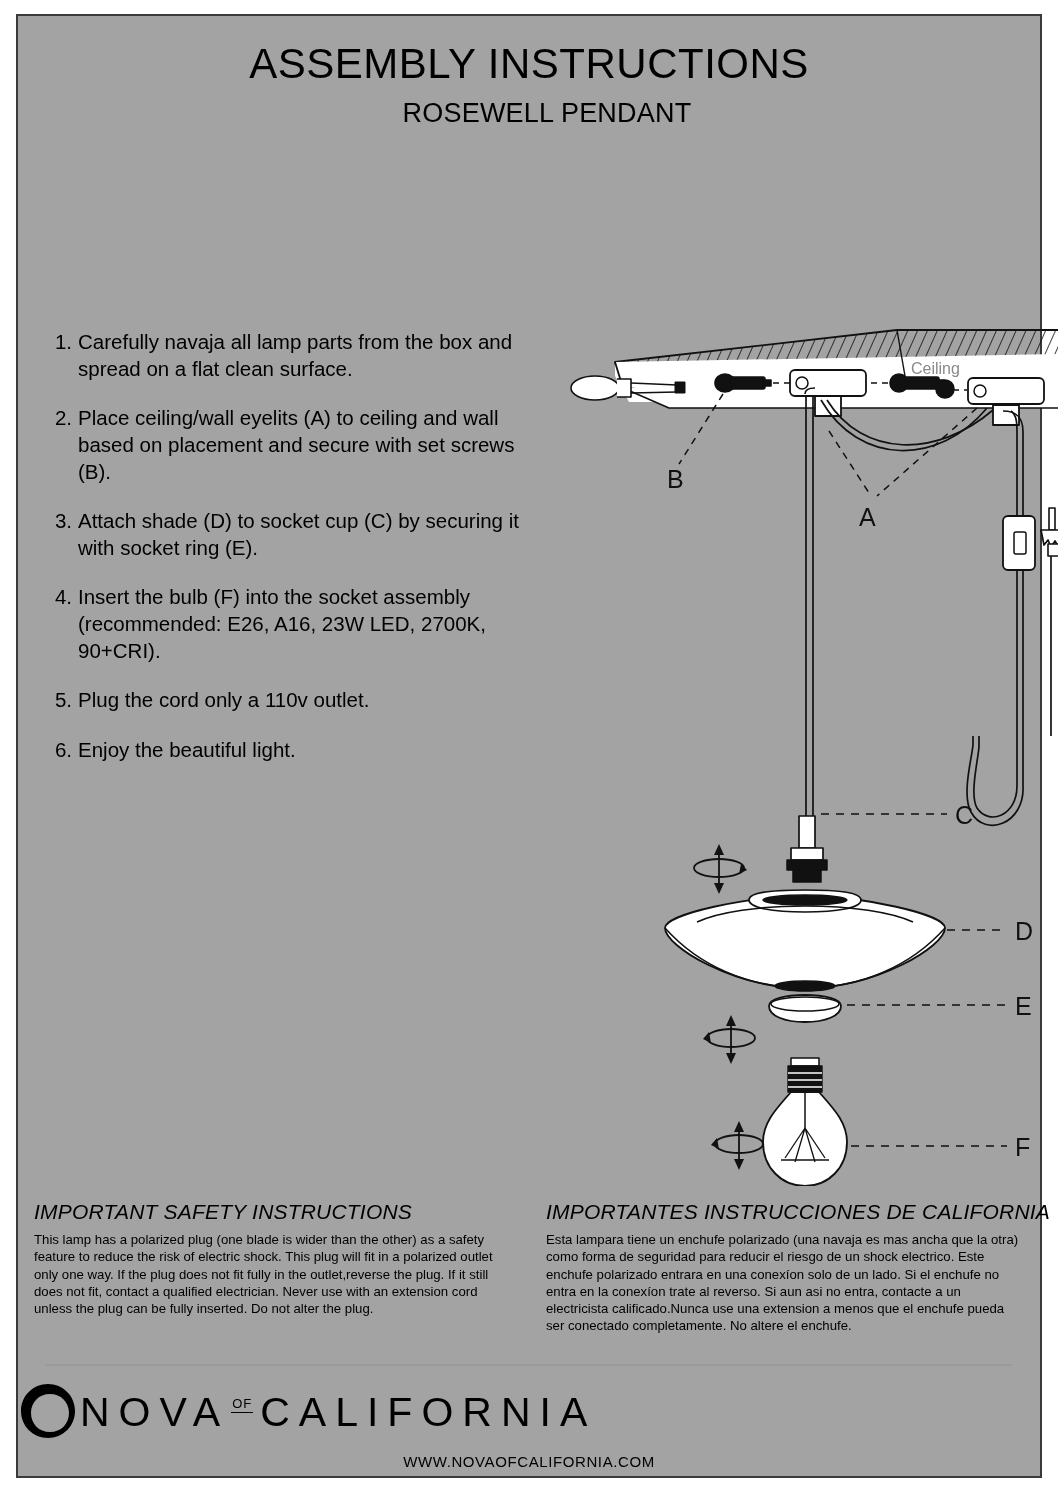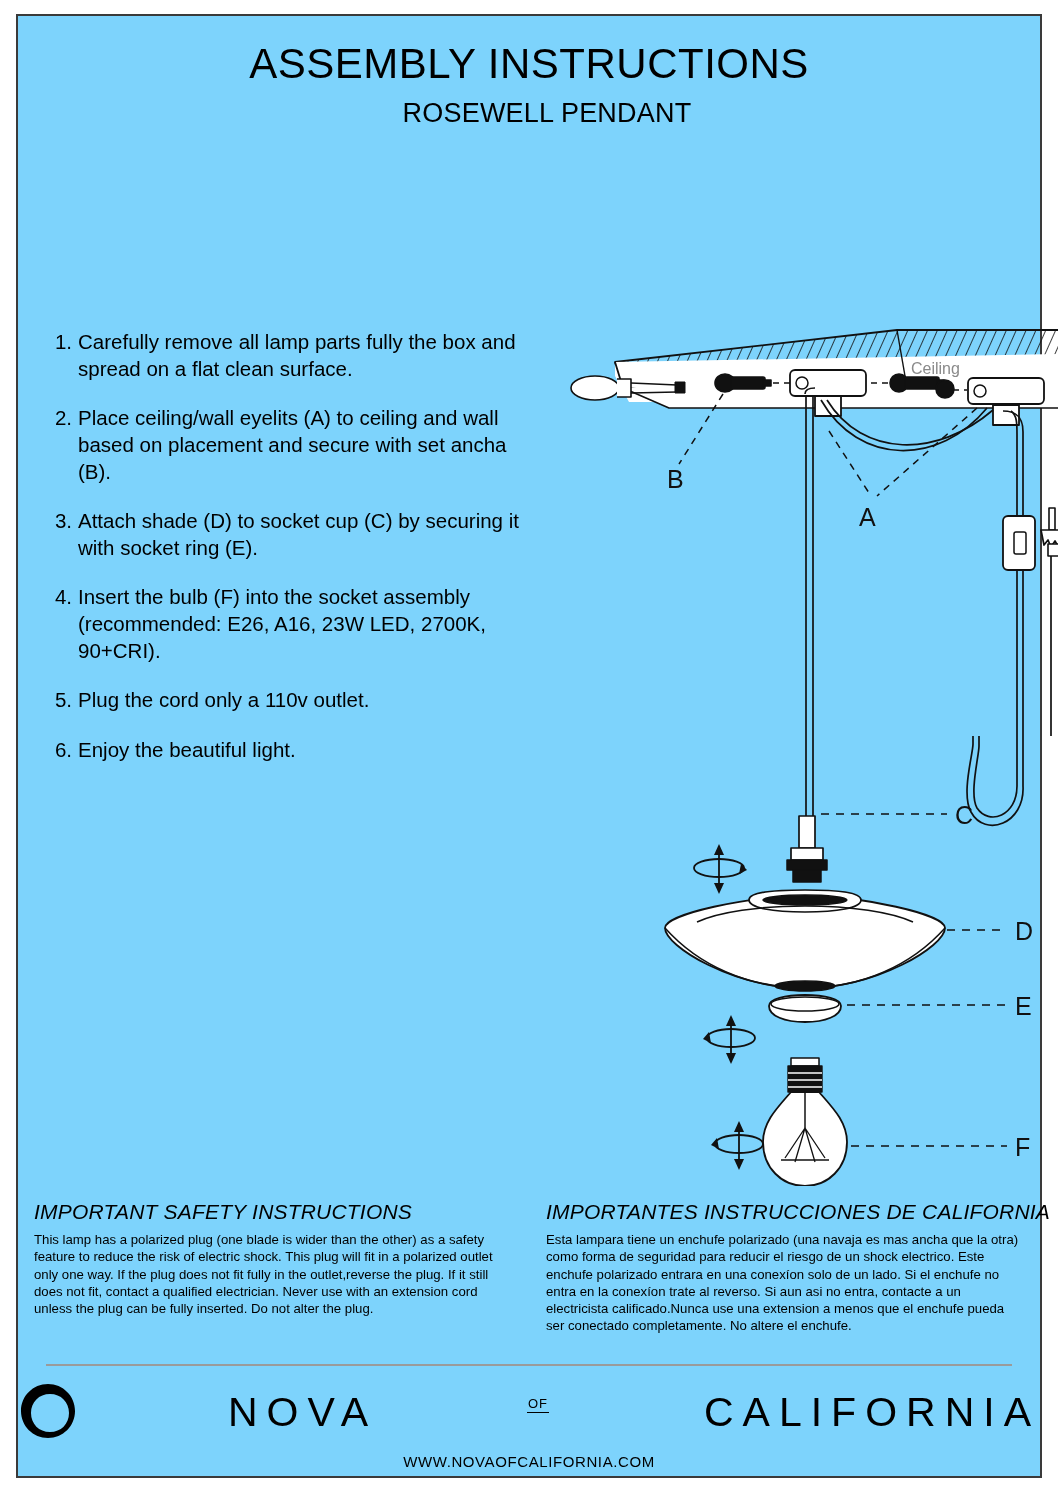--- a/index.html
+++ b/index.html
@@ -17,21 +17,21 @@
   }
 
   #page {
     position: absolute;
     left: 16px;
     top: 14px;
     width: 1026px;
     height: 1464px;
     border: 2px solid #3a3a3a;
     box-sizing: border-box;
-    background: #7dd3fc;
+    background: #a3a3a3;
   }
 
   
   .header {
     position: absolute;
     left: 0;
     top: 26px;
     width: 100%;
     text-align: center;
   }
@@ -121,22 +121,22 @@
   .footer {
     position: absolute;
     left: 0;
     top: 1366px;
     width: 100%;
     text-align: center;
   }
   .logo-row {
     display: flex;
     align-items: center;
-    justify-content: space-between;
-    gap: 12px;
+    justify-content: flex-start;
+    gap: 2px;
   }
   .logo-mark { display: block; }
   .logo-word {
     font-size: 41px;
     letter-spacing: 9px;
     font-weight: 300;
     line-height: 1;
     position: relative;
     top: 1px;
   }
@@ -161,25 +161,25 @@
 <div id="page">
 
   <div class="header">
     <div class="title-main">ASSEMBLY INSTRUCTIONS</div>
     <div class="title-sub">ROSEWELL PENDANT</div>
   </div>
 
   <div class="steps">
     <div class="step">
       <div class="step-num">1.</div>
-      <div class="step-text">Carefully remove all lamp parts fully the box and spread on a flat clean surface.</div>
+      <div class="step-text">Carefully navaja all lamp parts from the box and spread on a flat clean surface.</div>
     </div>
     <div class="step">
       <div class="step-num">2.</div>
-      <div class="step-text">Place ceiling/wall eyelits (A) to ceiling and wall based on placement and secure with set ancha (B).</div>
+      <div class="step-text">Place ceiling/wall eyelits (A) to ceiling and wall based on placement and secure with set screws (B).</div>
     </div>
     <div class="step">
       <div class="step-num">3.</div>
       <div class="step-text">Attach shade (D) to socket cup (C) by securing it with socket ring (E).</div>
     </div>
     <div class="step">
       <div class="step-num">4.</div>
       <div class="step-text">Insert the bulb (F) into the socket assembly (recommended: E26, A16, 23W LED, 2700K, 90+CRI).</div>
     </div>
     <div class="step">

